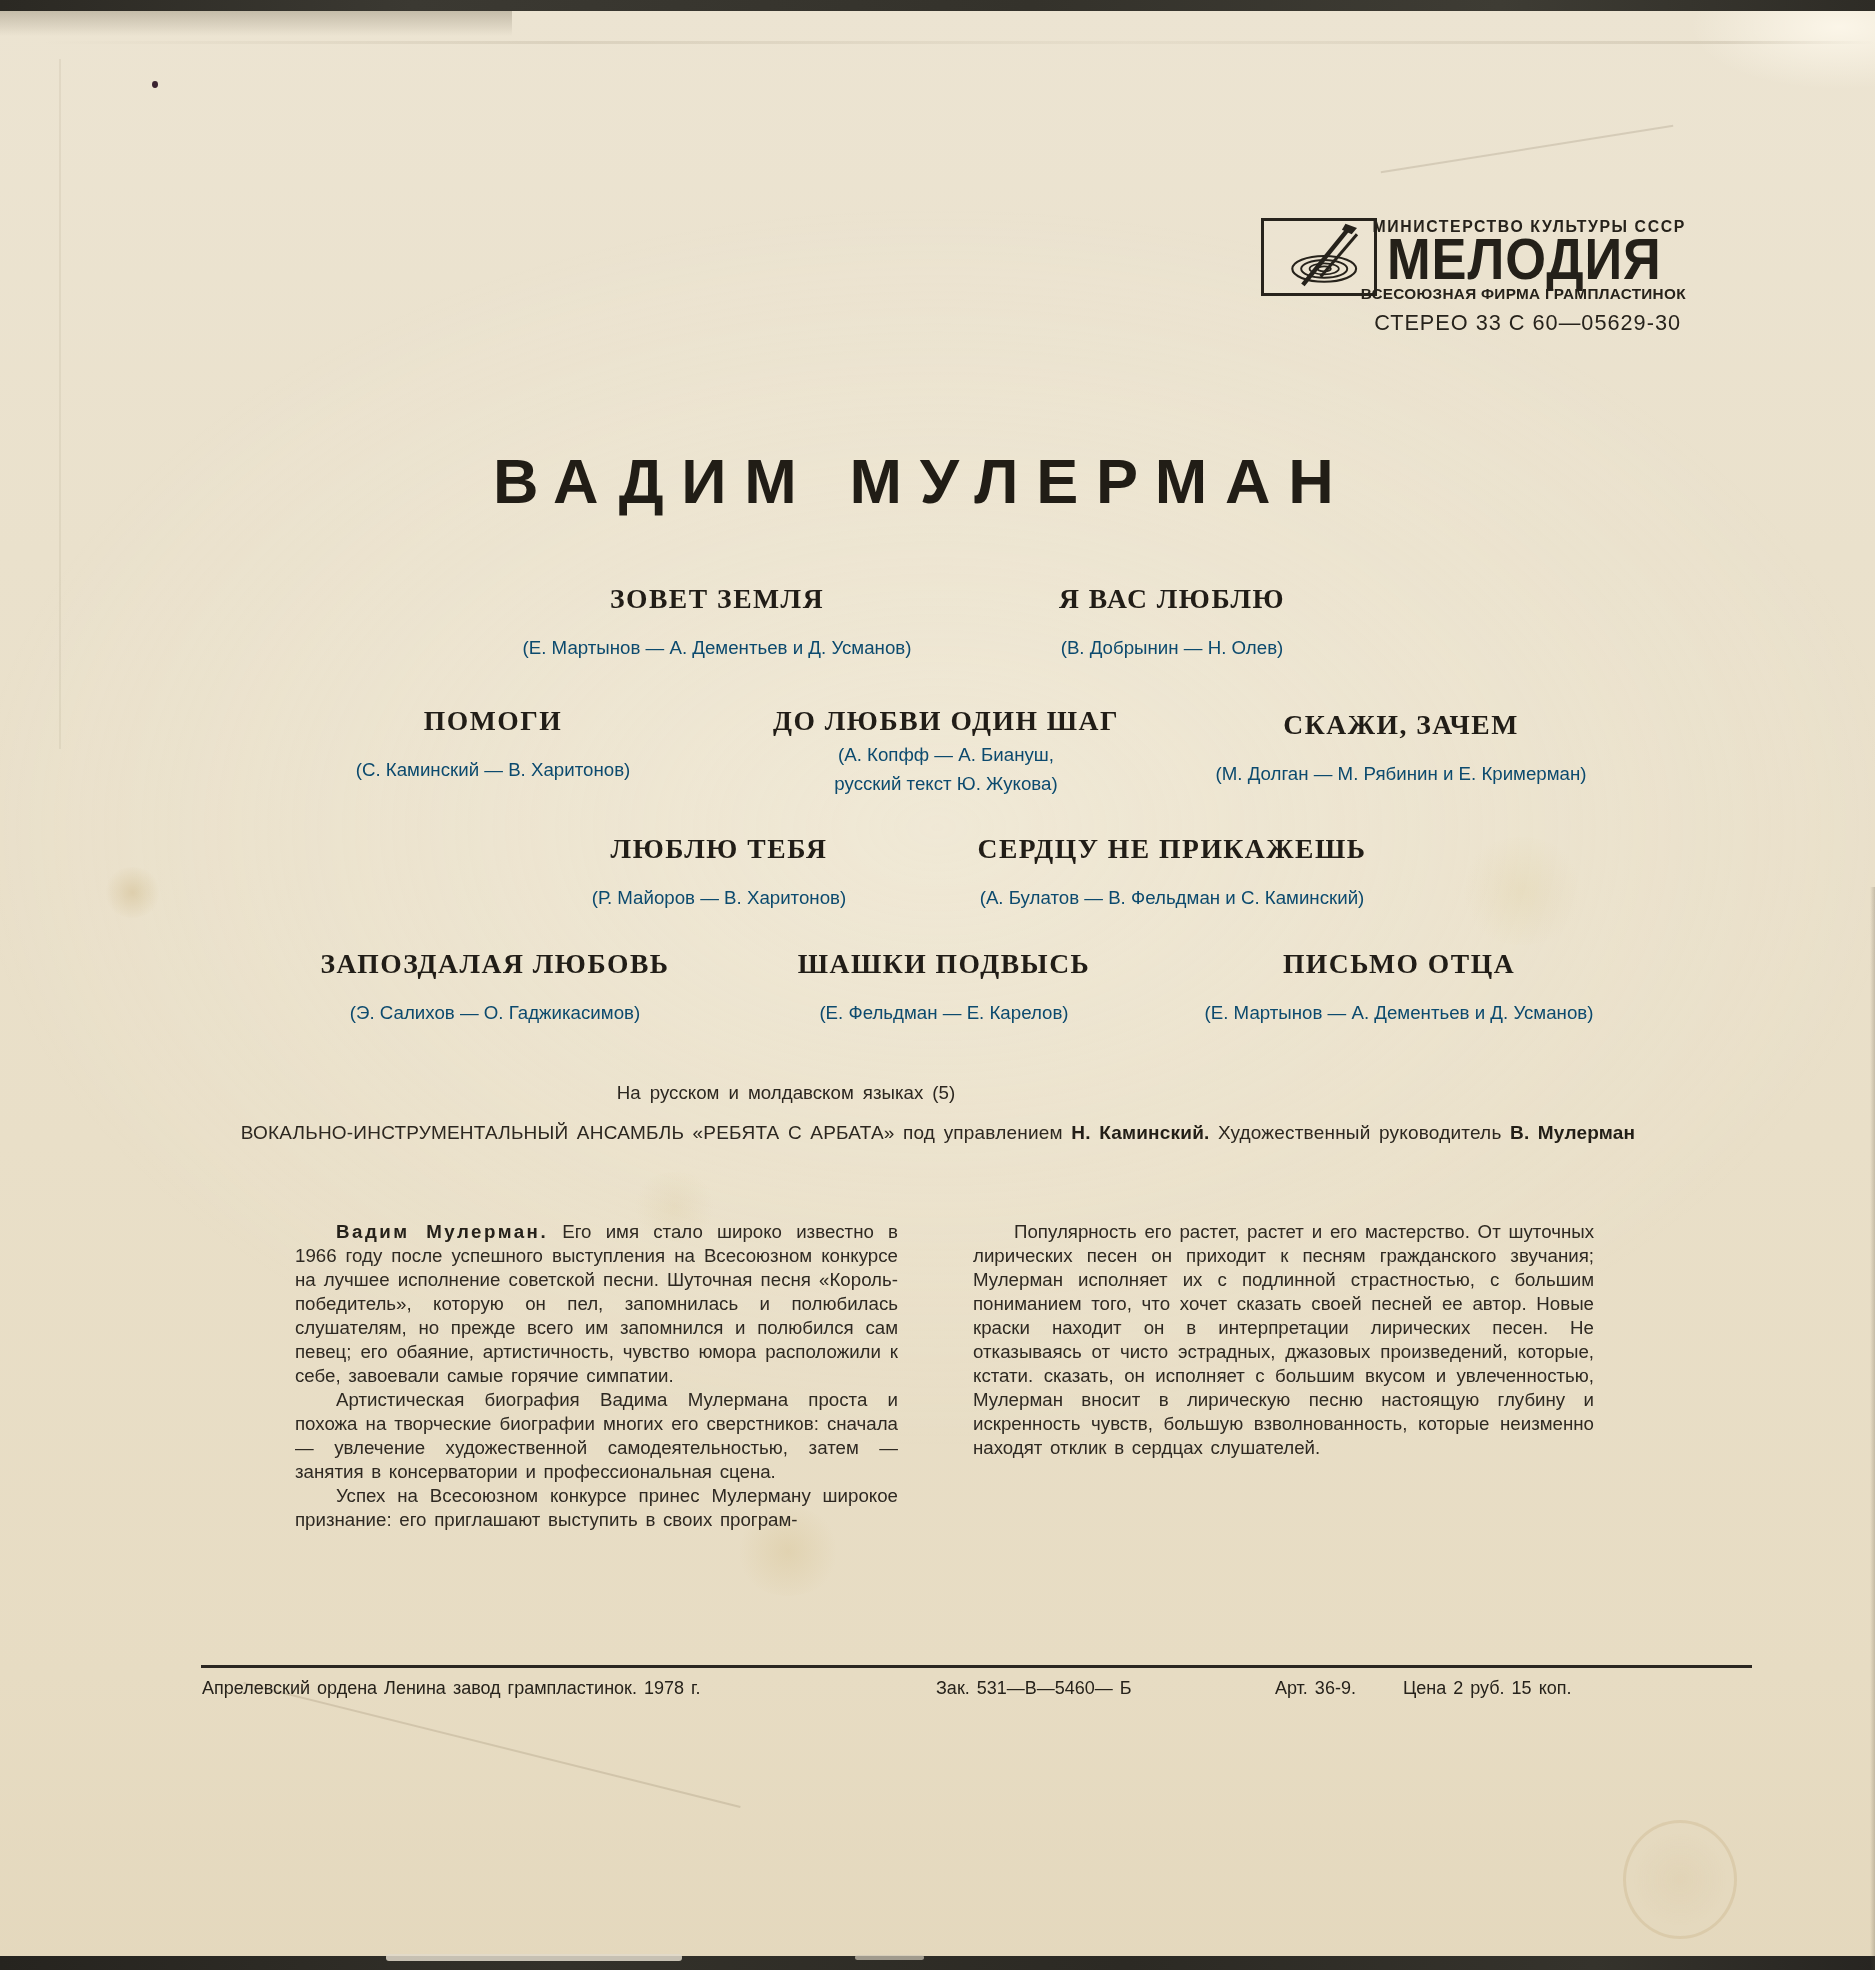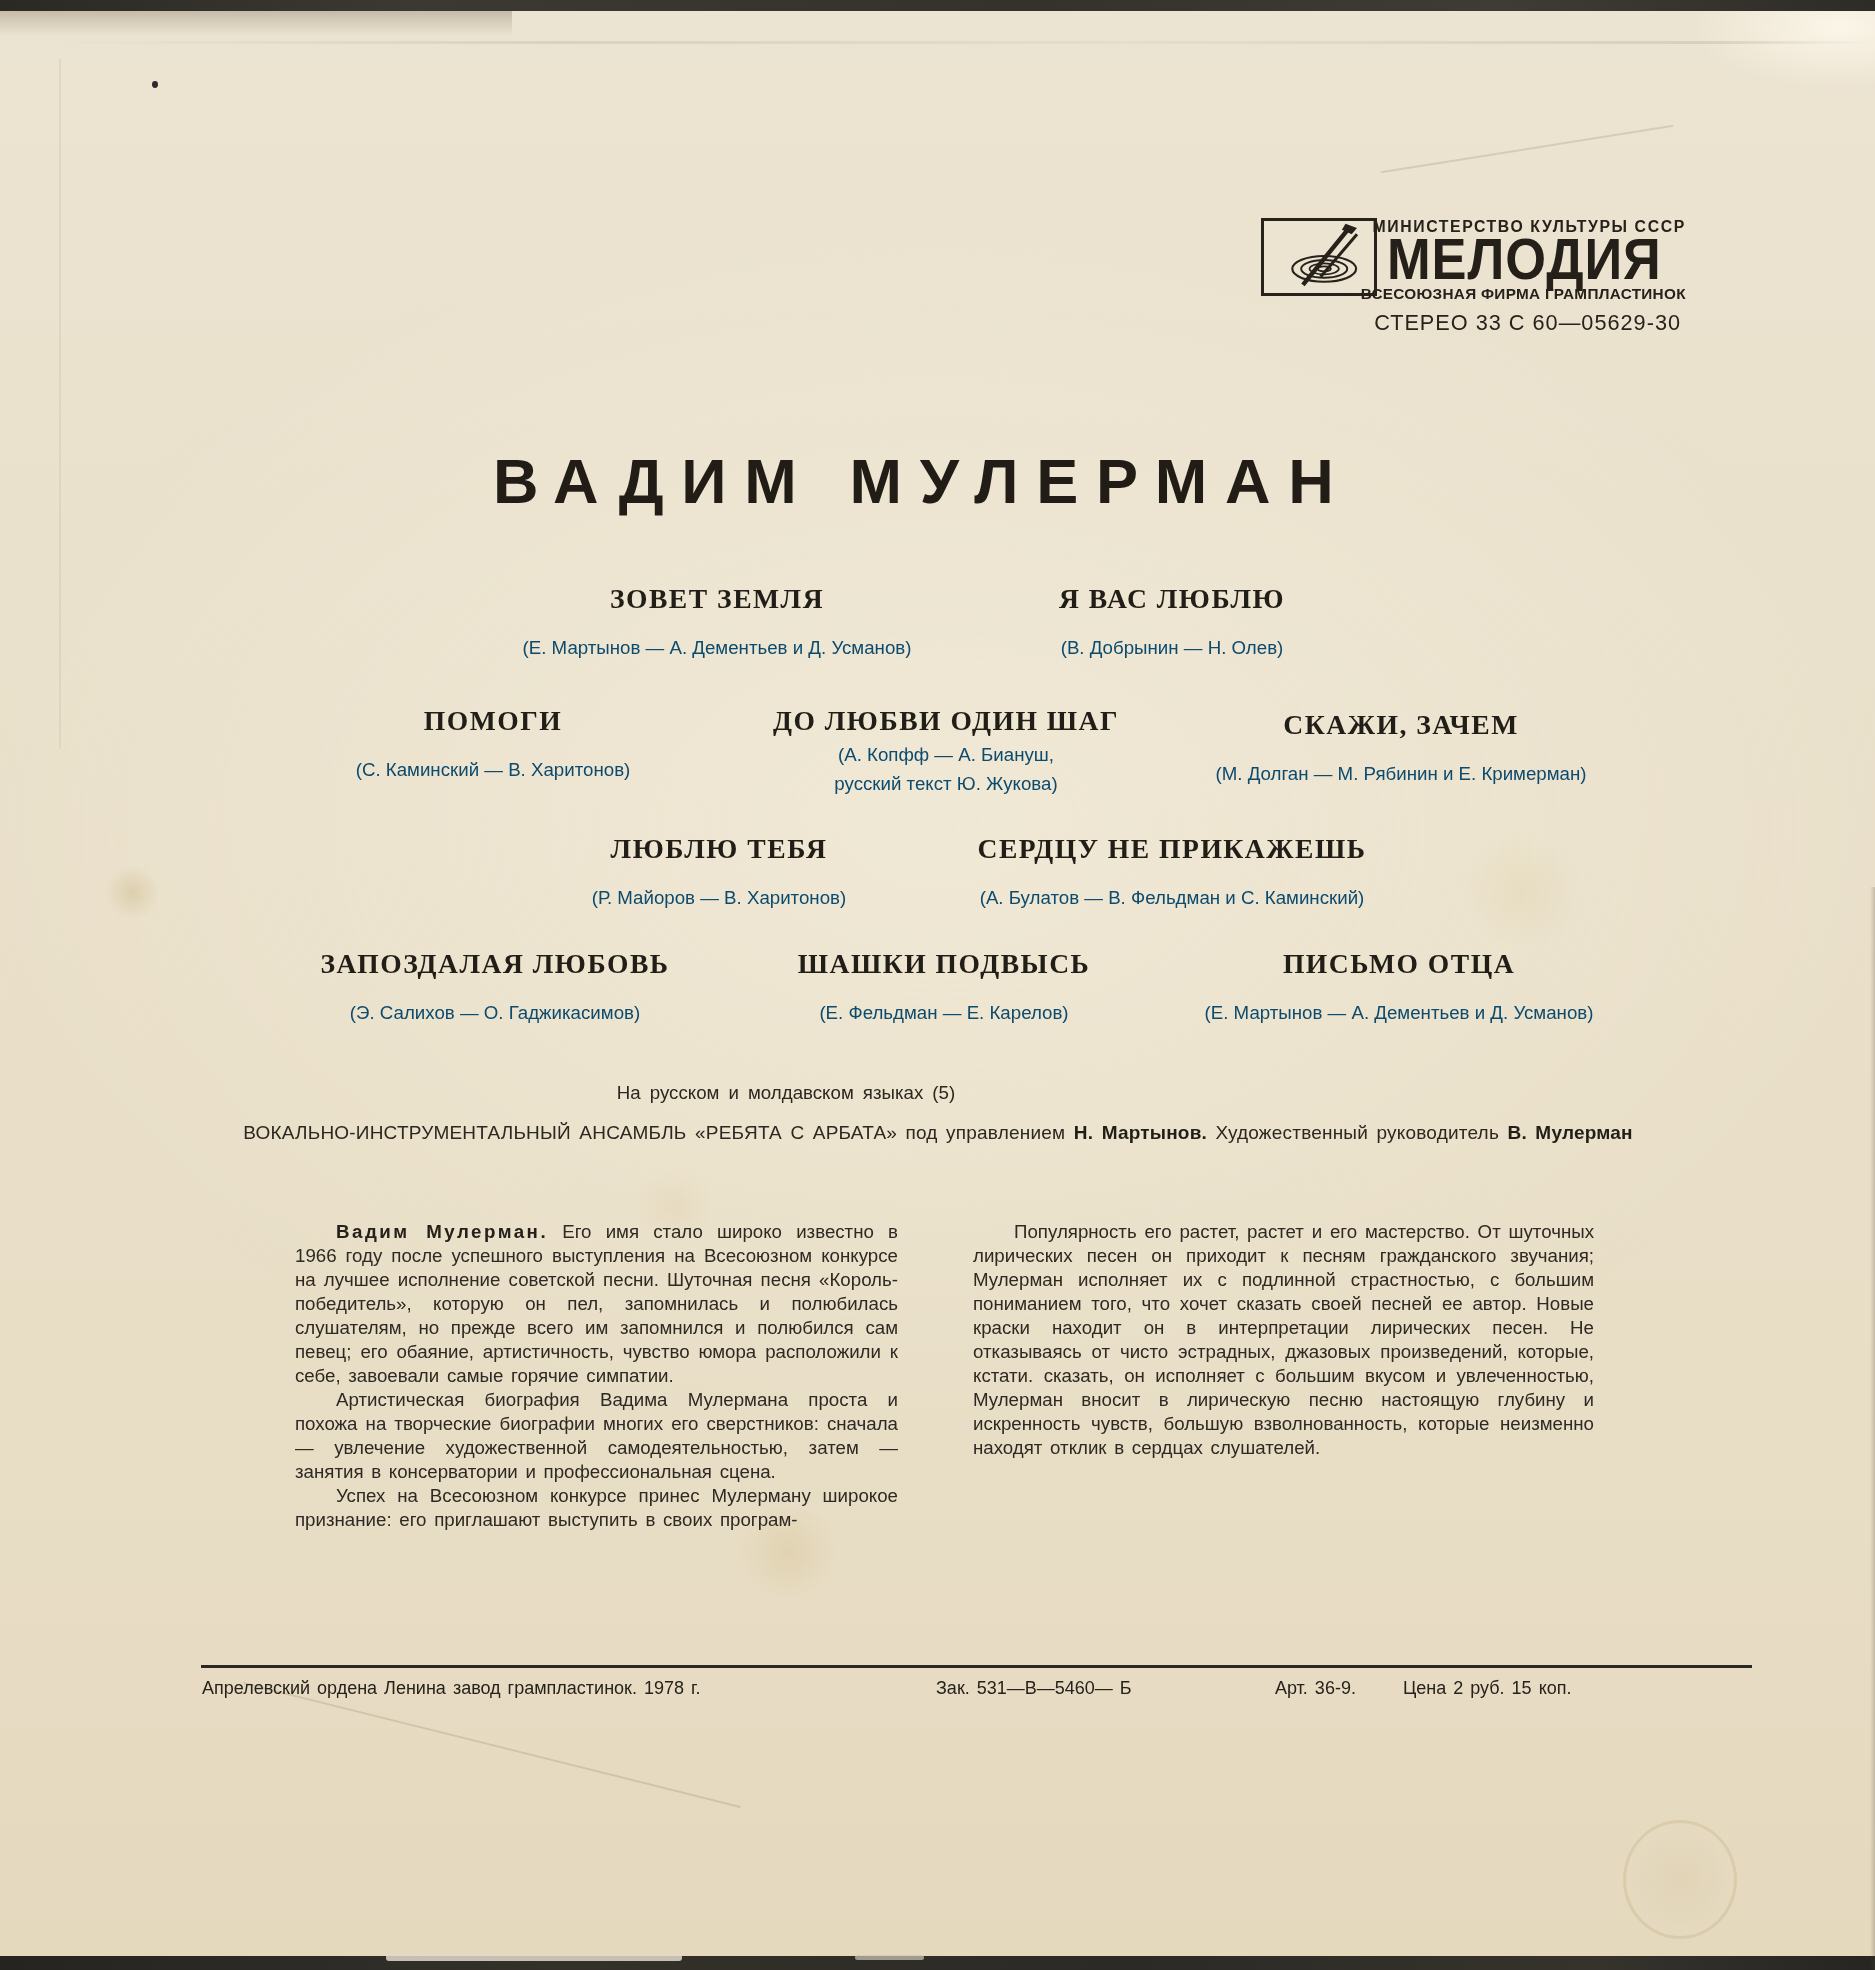--- a/index.html
+++ b/index.html
@@ -169,21 +169,21 @@
     <div class="track-title">ШАШКИ ПОДВЫСЬ</div>
     <div class="track-credits">(Е. Фельдман — Е. Карелов)</div>
   </div>
   <div class="cell" style="left:1399px;top:948px;">
     <div class="track-title">ПИСЬМО ОТЦА</div>
     <div class="track-credits">(Е. Мартынов — А. Дементьев и Д. Усманов)</div>
   </div>
 </div>
 
 <div class="abs lang-line">На русском и молдавском языках (5)</div>
-<div class="abs ensemble-line"><span>ВОКАЛЬНО-ИНСТРУМЕНТАЛЬНЫЙ АНСАМБЛЬ «РЕБЯТА С АРБАТА» под управлением </span><b>Н. Мартынов.</b><span> Художественный руководитель </span><b>В. Мулерман</b></div>
+<div class="abs ensemble-line"><span>ВОКАЛЬНО-ИНСТРУМЕНТАЛЬНЫЙ АНСАМБЛЬ «РЕБЯТА С АРБАТА» под управлением </span><b>Н. Каминский.</b><span> Художественный руководитель </span><b>В. Мулерман</b></div>
 
 <div class="col col-left">
   <p><span class="lead">Вадим Мулерман.</span> <span>Его имя стало широко известно в 1966 году после успешного выступления на Всесоюзном конкурсе на лучшее исполнение советской песни. Шуточная песня «Король-победитель», которую он пел, запомнилась и полюбилась слушателям, но прежде всего им запомнился и полюбился сам певец; его обаяние, артистичность, чувство юмора расположили к себе, завоевали самые горячие симпатии.</span></p>
   <p>Артистическая биография Вадима Мулермана проста и похожа на творческие биографии многих его сверстников: сначала — увлечение художественной самодеятельностью, затем — занятия в консерватории и профессиональная сцена.</p>
   <p>Успех на Всесоюзном конкурсе принес Мулерману широкое признание: его приглашают выступить в своих програм-</p>
 </div>
 <div class="col col-right">
   <p>Популярность его растет, растет и его мастерство. От шуточных лирических песен он приходит к песням гражданского звучания; Мулерман исполняет их с подлинной страстностью, с большим пониманием того, что хочет сказать своей песней ее автор. Новые краски находит он в интерпретации лирических песен. Не отказываясь от чисто эстрадных, джазовых произведений, которые, кстати. сказать, он исполняет с большим вкусом и увлеченностью, Мулерман вносит в лирическую песню настоящую глубину и искренность чувств, большую взволнованность, которые неизменно находят отклик в сердцах слушателей.</p>
 </div>
 

